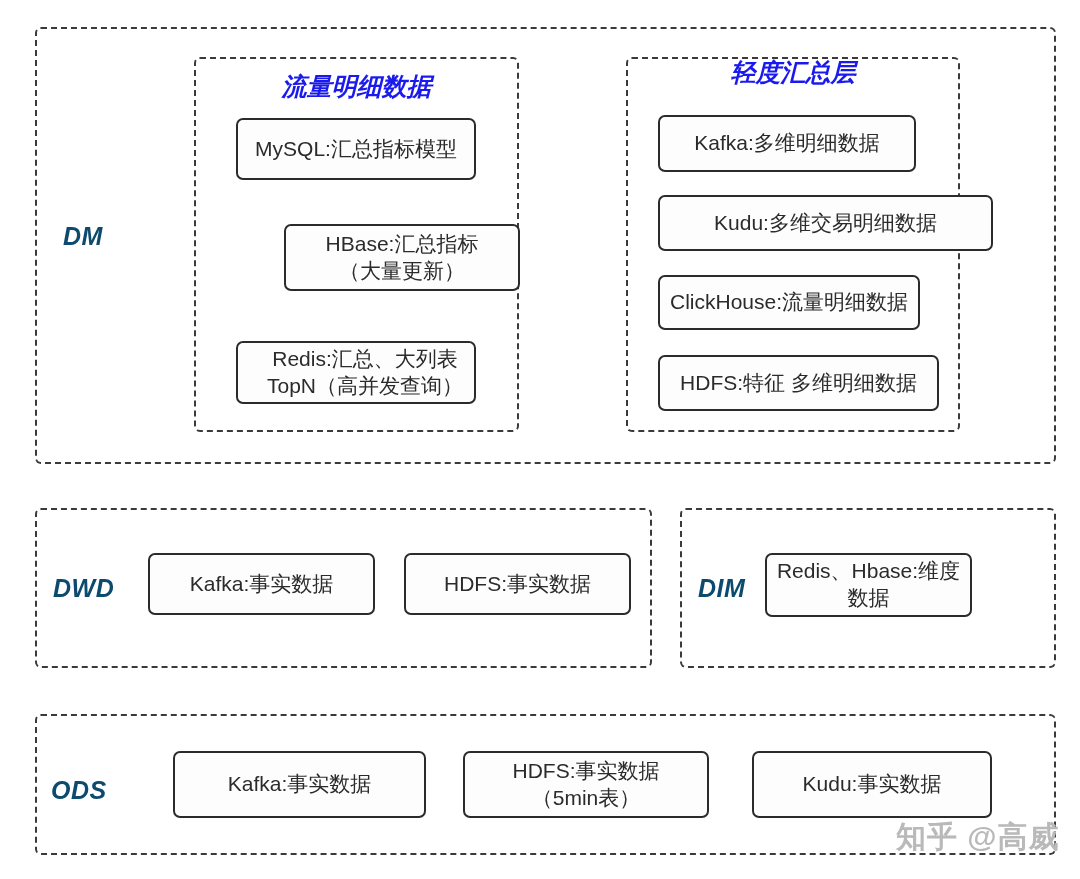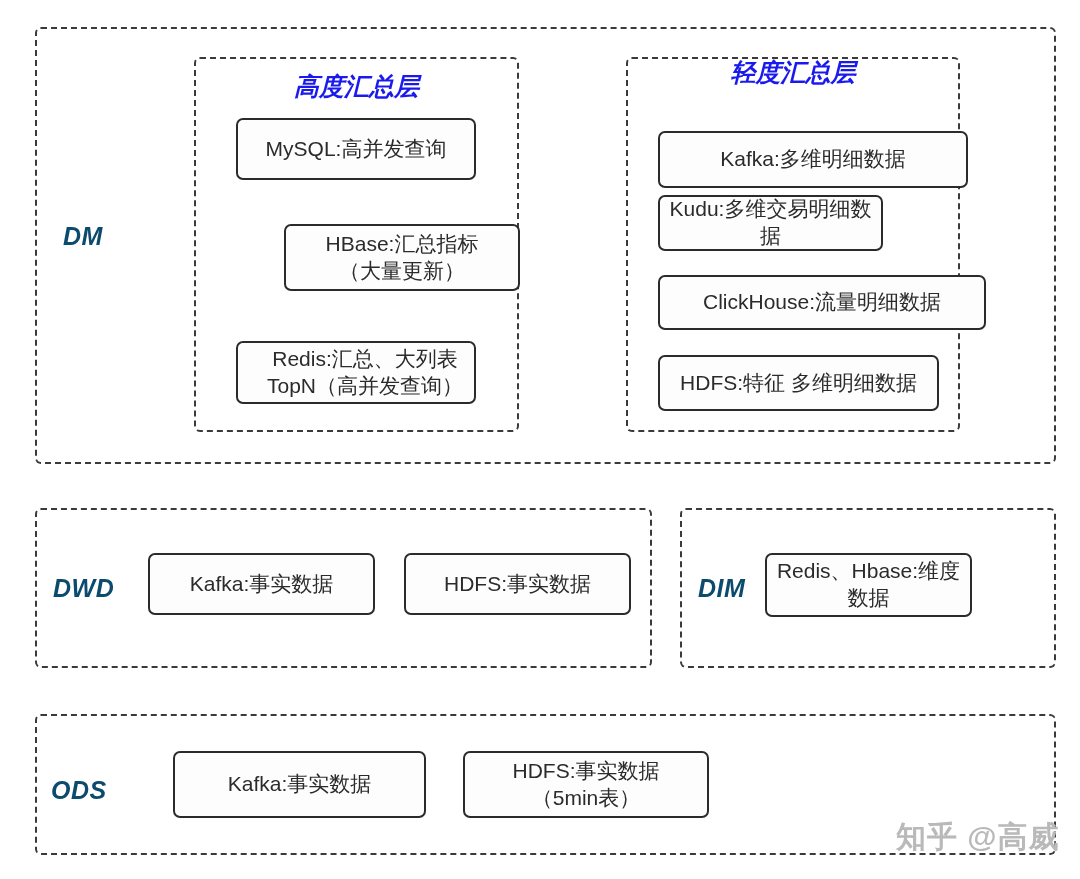--- a/index.html
+++ b/index.html
@@ -91,48 +91,48 @@
 </head>
 <body>
 
 <div id="canvas">
 
   <div class="layer" style="left:35px; top:27px; width:1021px; height:437px;"></div>
 
   <div class="layer-label" style="left:63px; top:222px;">DM</div>
 
   <div class="sublayer" style="left:194px; top:57px; width:325px; height:375px;"></div>
-  <div class="sublayer-title" style="left:194px; top:70px; width:325px;">高度汇总层</div>
+  <div class="sublayer-title" style="left:194px; top:70px; width:325px;">流量明细数据</div>
 
   <div class="node" style="left:236px; top:118px; width:240px; height:62px;">
-    <span class="txt">MySQL:高并发查询</span>
+    <span class="txt">MySQL:汇总指标模型</span>
   </div>
 
   <div class="node" style="left:236px; top:224px; width:236px; height:67px;margin-left:48px;">
     <span class="txt">HBase:汇总指标
 （大量更新）</span>
   </div>
 
   <div class="node" style="left:236px; top:341px; width:240px; height:63px;padding-left:24px;">
     <span class="txt">Redis:汇总、大列表
 TopN（高并发查询）</span>
   </div>
 
   <div class="sublayer" style="left:626px; top:57px; width:334px; height:375px;"></div>
   <div class="sublayer-title" style="left:626px; top:56px; width:334px;">轻度汇总层</div>
 
-  <div class="node" style="left:658px; top:115px; width:310px; height:57px;margin-top:16px;">
+  <div class="node" style="left:658px; top:115px; width:258px; height:57px;">
     <span class="txt">Kafka:多维明细数据</span>
   </div>
 
-  <div class="node" style="left:658px; top:195px; width:225px; height:56px;">
+  <div class="node" style="left:658px; top:195px; width:335px; height:56px;">
     <span class="txt">Kudu:多维交易明细数据</span>
   </div>
 
-  <div class="node" style="left:658px; top:275px; width:328px; height:55px;">
+  <div class="node" style="left:658px; top:275px; width:262px; height:55px;">
     <span class="txt">ClickHouse:流量明细数据</span>
   </div>
 
   <div class="node" style="left:658px; top:355px; width:281px; height:56px;">
     <span class="txt">HDFS:特征 多维明细数据</span>
   </div>
 
   <div class="layer" style="left:35px; top:508px; width:617px; height:160px;"></div>
 
   <div class="layer-label" style="left:53px; top:574px;">DWD</div>
@@ -159,16 +159,19 @@
 
   <div class="node" style="left:173px; top:751px; width:253px; height:67px;">
     <span class="txt">Kafka:事实数据</span>
   </div>
 
   <div class="node" style="left:463px; top:751px; width:246px; height:67px;">
     <span class="txt">HDFS:事实数据
 （5min表）</span>
   </div>
 
+  <div class="node" style="left:752px; top:751px; width:240px; height:67px;">
+    <span class="txt">Kudu:事实数据</span>
+  </div>
 
   <div class="watermark" style="left:896px; top:817px;">知乎 @高威</div>
 
 </div>
 
 </body></html>

